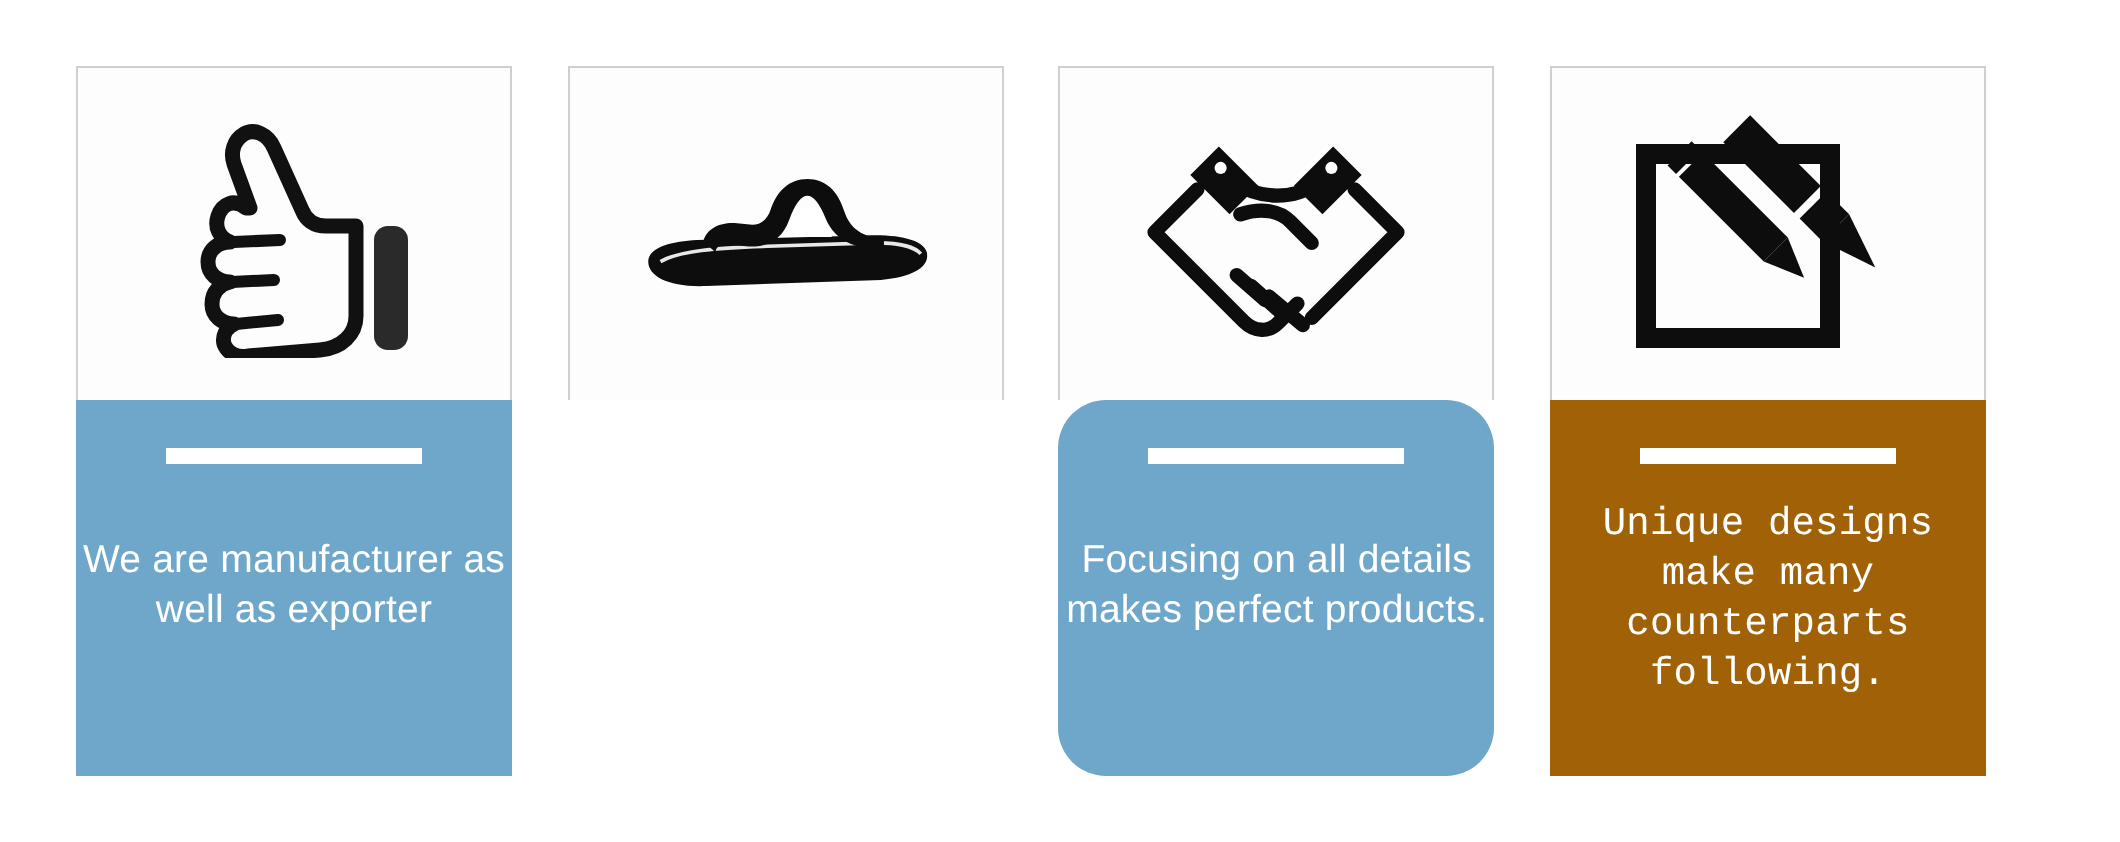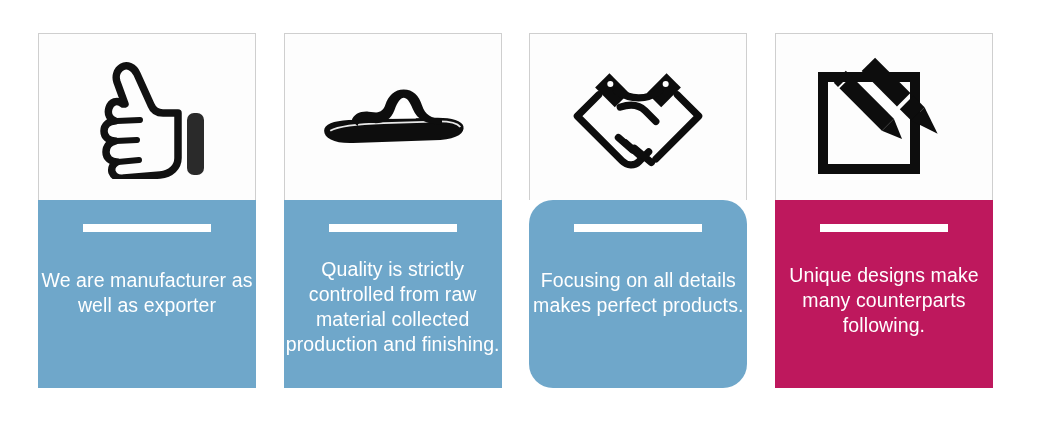--- a/index.html
+++ b/index.html
@@ -166,26 +166,20 @@
                      C92 20 100 12 112 12 C124 12 132 20 136 33
                      C140 45 148 50 162 51 L162 58
                      C142 58 130 52 124 38 C120 28 116 23 112 23
                      C108 23 104 28 100 39 C95 52 86 57 72 56 L60 55
                      C54 55 52 57 52 60 Z" fill="#0d0d0d"></path>
 
             <path d="M96 50 C100 40 106 30 112 30 C118 30 124 40 128 50 Z" fill="#ffffff"></path>
           </svg>
         </div>
       </div>
-      <div class="card-bottom" style="background: rgb(111, 167, 202);">
-        <div class="divider-bar" style="background: rgb(255, 255, 255);"></div>
-        <div class="caption-area">
-          <div class="caption" style="color: rgb(255, 255, 255);">Quality is strictly controlled from raw material collected production and finishing.</div>
-        </div>
-      </div>
     </div>
 
     <div class="card lines-2">
       <div class="card-top" style="border-color: rgb(207, 207, 207);">
         <div class="icon-wrap">
           <svg width="168" height="118" viewBox="0 0 168 118" aria-hidden="true">
             <g fill="#0d0d0d">
 
               <path d="M36 26 L52 10 L74 32 L58 48 Z"></path>
 
@@ -233,21 +227,21 @@
             </g>
 
             <g transform="rotate(-45 100 55)">
               <rect x="94" y="-6" width="19" height="50" fill="#0d0d0d"></rect>
               <rect x="94" y="48" width="19" height="16" fill="#0d0d0d"></rect>
               <polygon points="94,64 113,64 103.5,92" fill="#0d0d0d"></polygon>
             </g>
           </svg>
         </div>
       </div>
-      <div class="card-bottom" style="background: #be185d;">
+      <div class="card-bottom" style="background: #a16207; font-family: Liberation Mono, monospace;">
         <div class="divider-bar" style="background: rgb(255, 255, 255);"></div>
         <div class="caption-area">
           <div class="caption" style="color: rgb(255, 255, 255);">Unique designs make many counterparts following.</div>
         </div>
       </div>
     </div>
 
   </div>
 </div>
 

